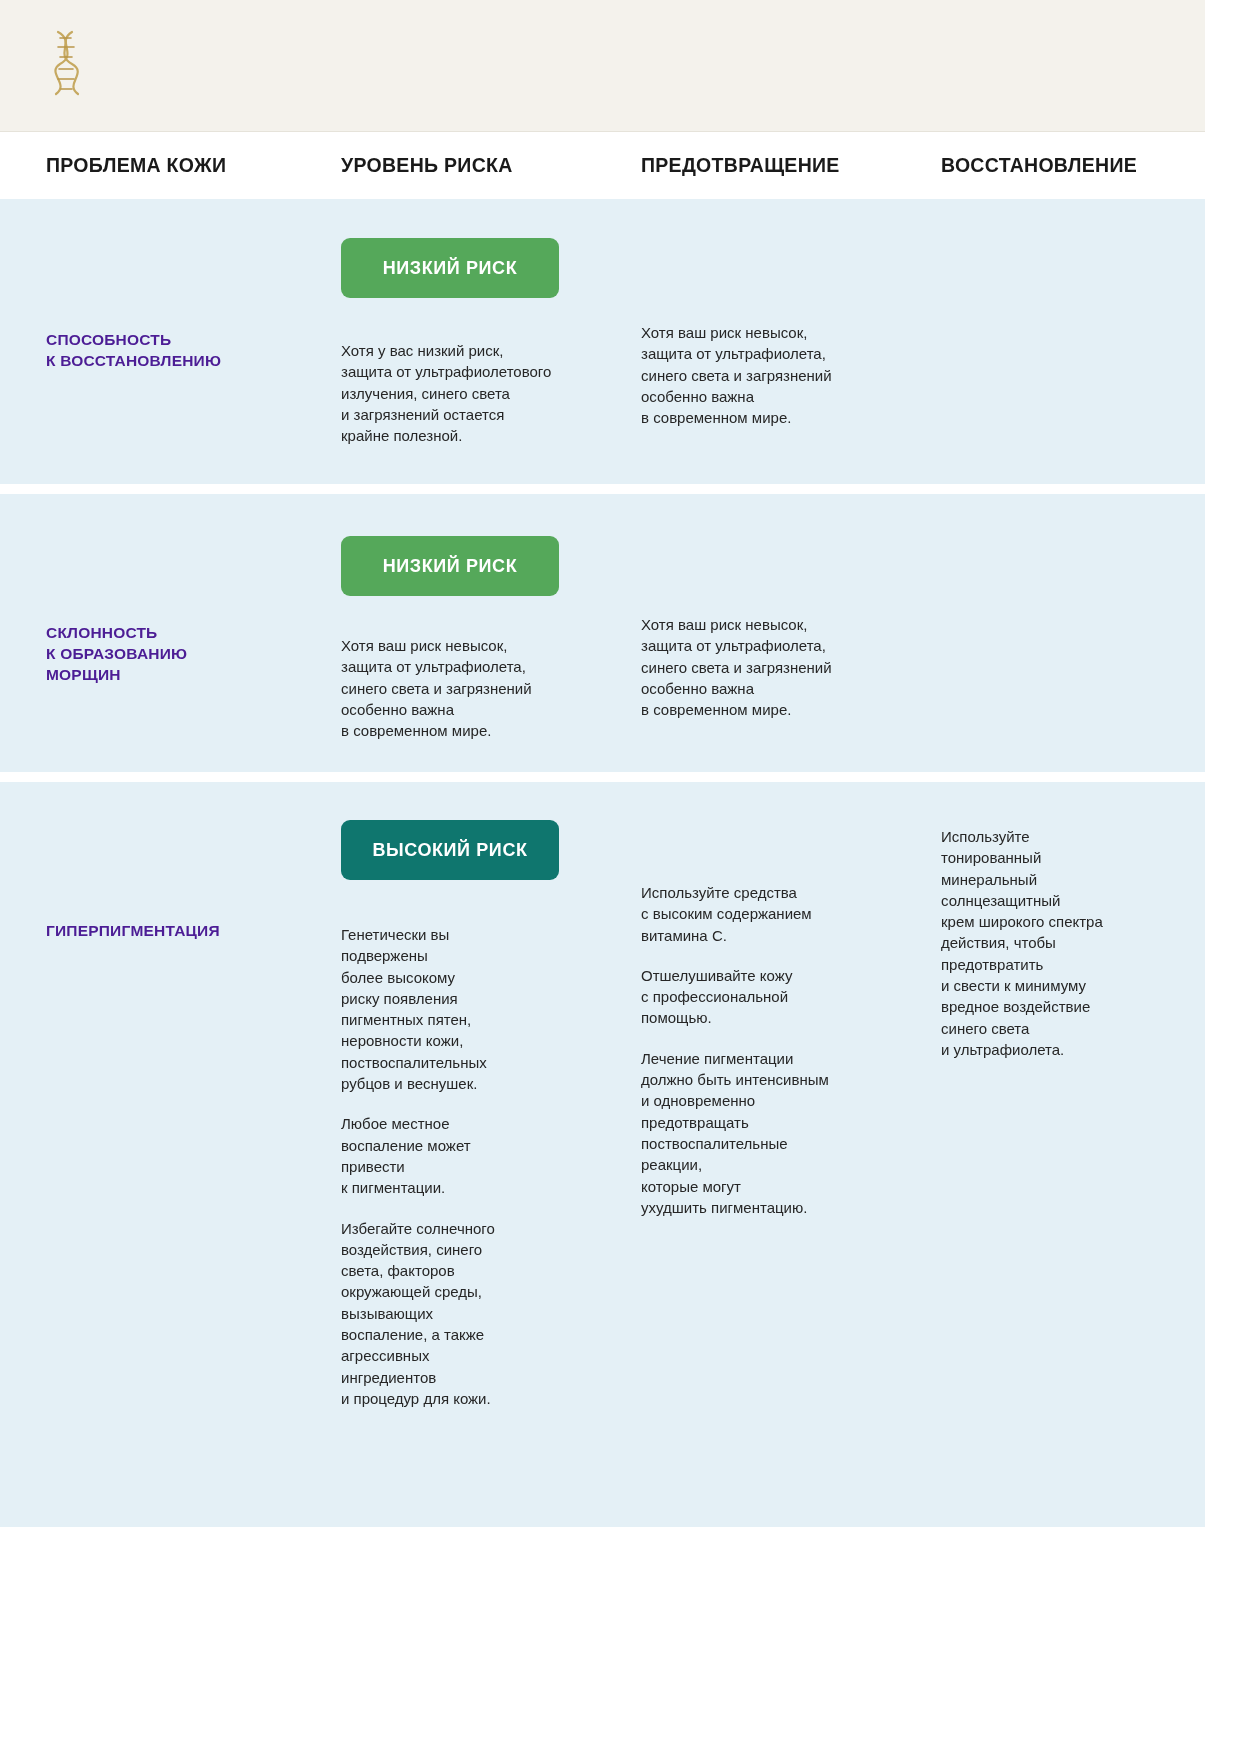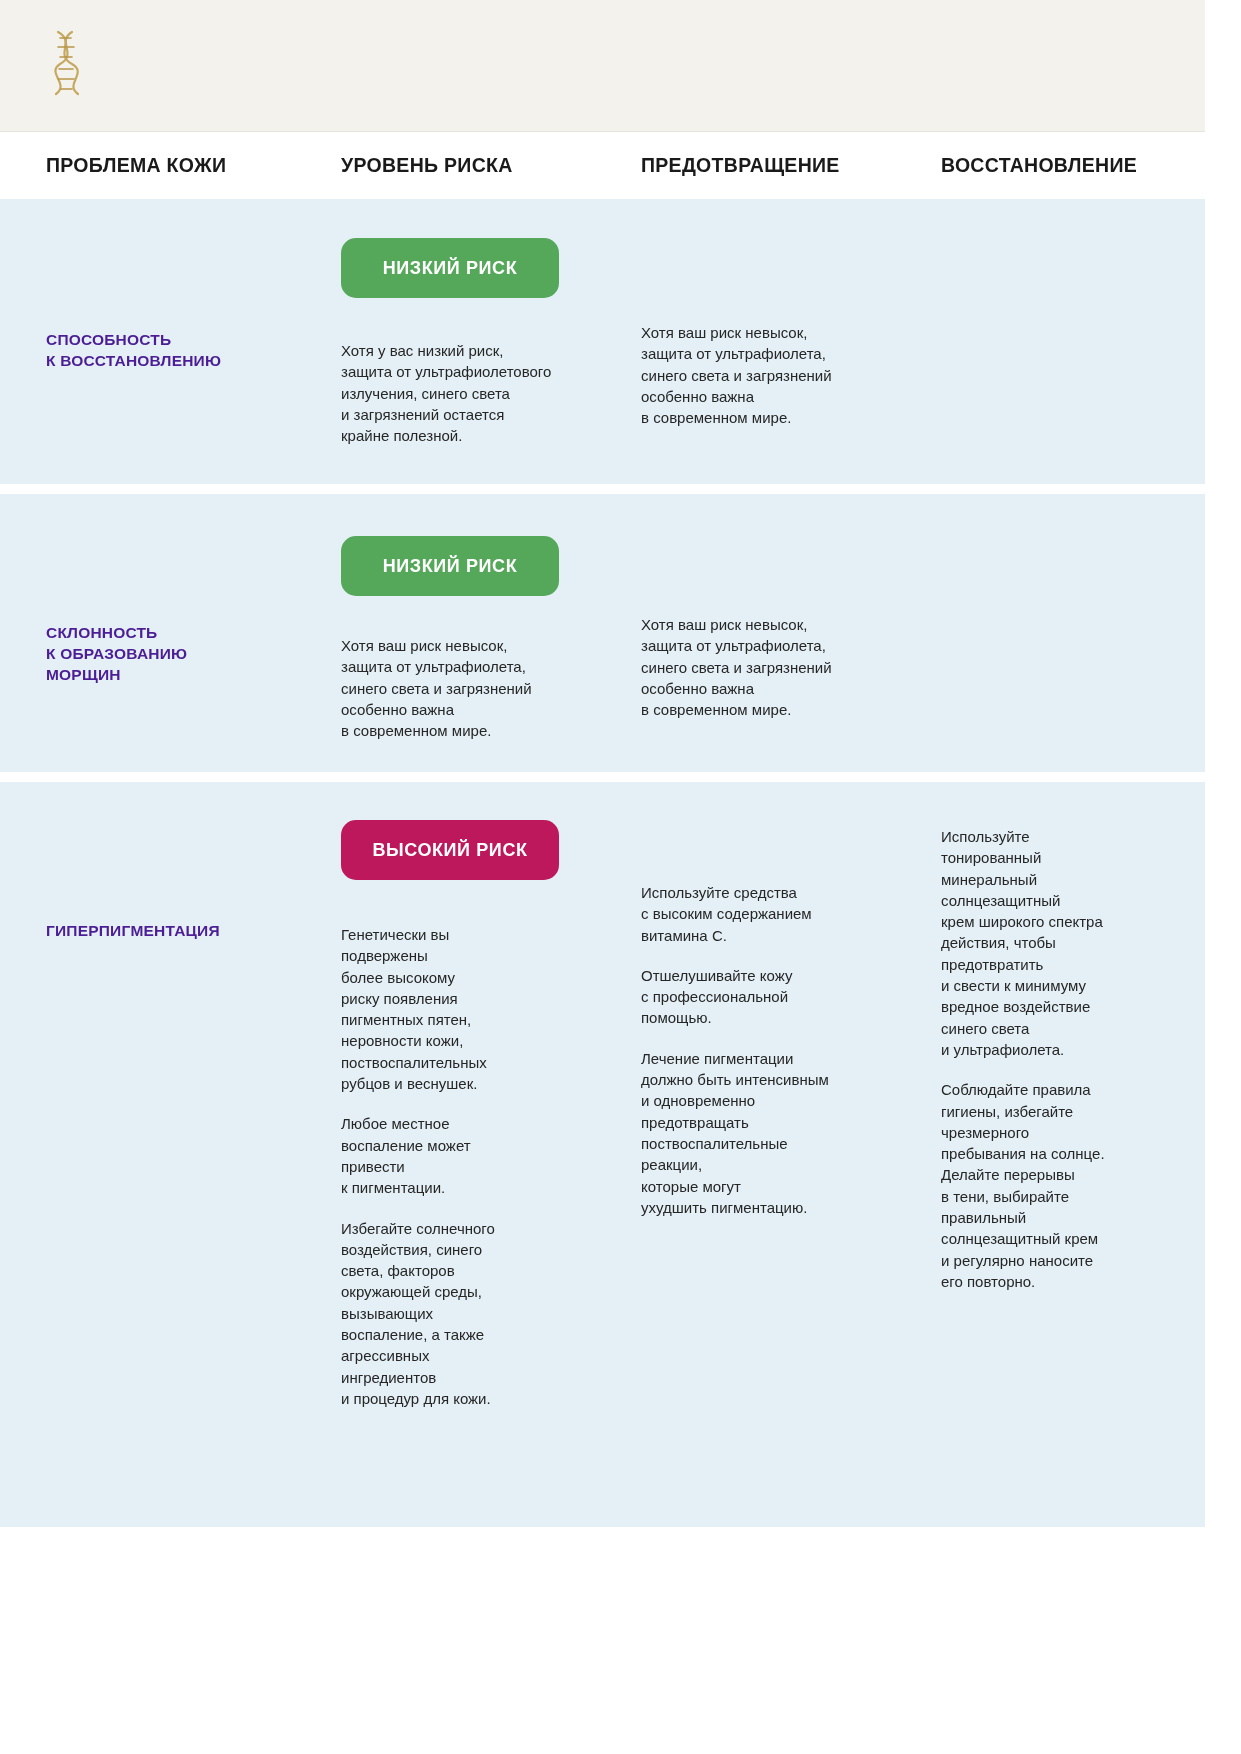--- a/index.html
+++ b/index.html
@@ -78,21 +78,21 @@
   .row-1 .problem-name { margin-top: 131px; }
   .row-2 .problem-name { margin-top: 129px; }
   .row-3 .problem-name { margin-top: 139px; }
 
   .badge {
     display: inline-flex;
     align-items: center;
     justify-content: center;
     min-width: 218px;
     height: 60px;
-    border-radius: 15px;
+    border-radius: 9px;
     color: #ffffff;
     font-size: 18px;
     font-weight: bold;
     letter-spacing: 0.6px;
     text-transform: uppercase;
     padding: 0 22px;
   }
   .row-1 .badge-wrap { margin-top: 39px; }
   .row-2 .badge-wrap { margin-top: 42px; }
   .row-3 .badge-wrap { margin-top: 38px; }
@@ -238,21 +238,21 @@
     </div>
     <div class="cell c4"></div>
   </div>
 
   <div class="row row-3">
     <div class="cell c1">
       <div class="problem-name">ГИПЕРПИГМЕНТАЦИЯ</div>
     </div>
     <div class="cell rowcol-badge">
       <div class="badge-wrap">
-        <span class="badge" style="background:#be185d">ВЫСОКИЙ РИСК</span>
+        <span class="badge" style="background:#0f766e">ВЫСОКИЙ РИСК</span>
       </div>
       <div class="textblock">
         <p class="body-text">Генетически вы
 подвержены
 более высокому
 риску появления
 пигментных пятен,
 неровности кожи,
 поствоспалительных
 рубцов и веснушек.</p>
@@ -295,28 +295,18 @@
 тонированный
 минеральный
 солнцезащитный
 крем широкого спектра
 действия, чтобы
 предотвратить
 и свести к минимуму
 вредное воздействие
 синего света
 и ультрафиолета.</p>
-        <p class="body-text">Соблюдайте правила
-гигиены, избегайте
-чрезмерного
-пребывания на солнце.
-Делайте перерывы
-в тени, выбирайте
-правильный
-солнцезащитный крем
-и регулярно наносите
-его повторно.</p>
       </div>
     </div>
   </div>
 
 
 </div>
 
 </body></html>

